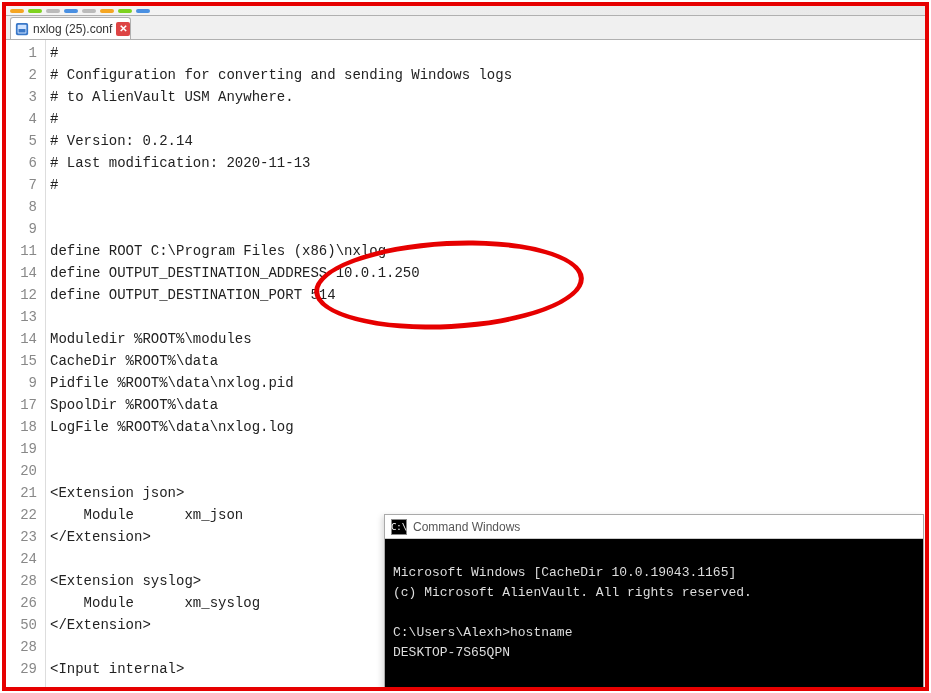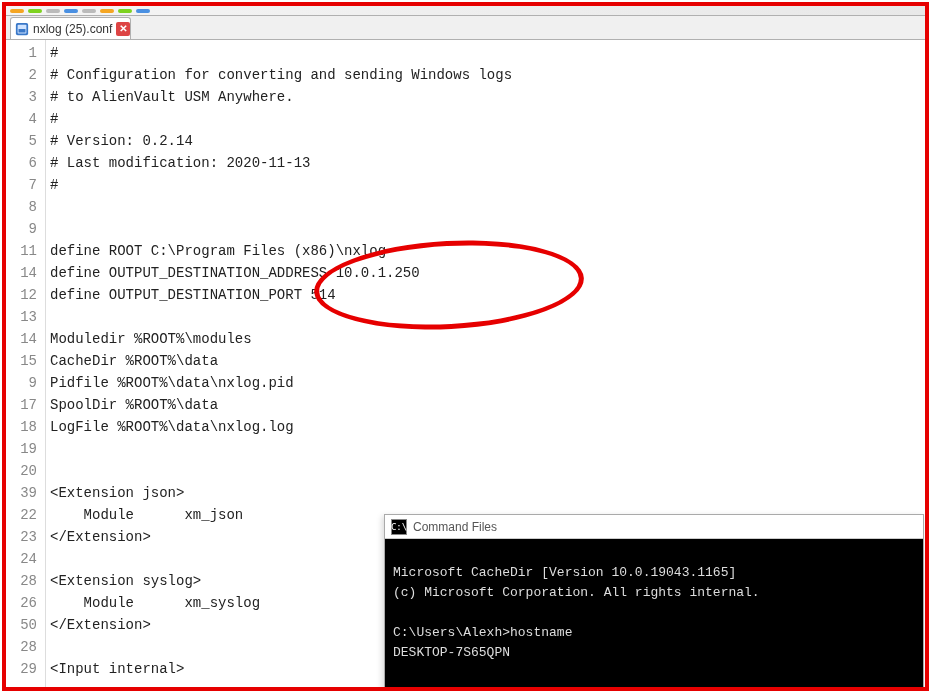--- a/index.html
+++ b/index.html
@@ -202,43 +202,43 @@
         <div>14</div>
         <div>12</div>
         <div>13</div>
         <div>14</div>
         <div>15</div>
         <div>9</div>
         <div>17</div>
         <div>18</div>
         <div>19</div>
         <div>20</div>
-        <div>39</div>
+        <div>21</div>
         <div>22</div>
         <div>23</div>
         <div>24</div>
         <div>28</div>
         <div>26</div>
         <div>50</div>
         <div>28</div>
         <div>29</div>
       </div>
     <div class="code" id="code"><div>#</div><div># Configuration for converting and sending Windows logs</div><div># to AlienVault USM Anywhere.</div><div>#</div><div># Version: 0.2.14</div><div># Last modification: 2020-11-13</div><div>#</div><div></div><div></div><div>define ROOT C:\Program Files (x86)\nxlog</div><div>define OUTPUT_DESTINATION_ADDRESS 10.0.1.250</div><div>define OUTPUT_DESTINATION_PORT 514</div><div></div><div>Moduledir %ROOT%\modules</div><div>CacheDir %ROOT%\data</div><div>Pidfile %ROOT%\data\nxlog.pid</div><div>SpoolDir %ROOT%\data</div><div>LogFile %ROOT%\data\nxlog.log</div><div></div><div></div><div>&lt;Extension json&gt;</div><div>    Module      xm_json</div><div>&lt;/Extension&gt;</div><div></div><div>&lt;Extension syslog&gt;</div><div>    Module      xm_syslog</div><div>&lt;/Extension&gt;</div><div></div><div>&lt;Input internal&gt;</div></div>
   </div>
 
   <div class="red-ellipse"></div>
 
   <div class="cmd-window">
     <div class="cmd-titlebar">
       <span class="cmd-icon">C:\</span>
-      <span>Command Files</span>
+      <span>Command Windows</span>
     </div>
     <div class="cmd-body">
-<span>Microsoft CacheDir [Version 10.0.19043.1165]</span>
-<span>(c) Microsoft Corporation. All rights internal.</span>
+<span>Microsoft Windows [CacheDir 10.0.19043.1165]</span>
+<span>(c) Microsoft AlienVault. All rights reserved.</span>
 <span></span>
 <span>C:\Users\Alexh&gt;hostname</span>
 <span>DESKTOP-7S65QPN</span>
 <span></span>
 <span>C:\Users\Alexh&gt;</span>
     </div>
   </div>
 
 </div>
 

